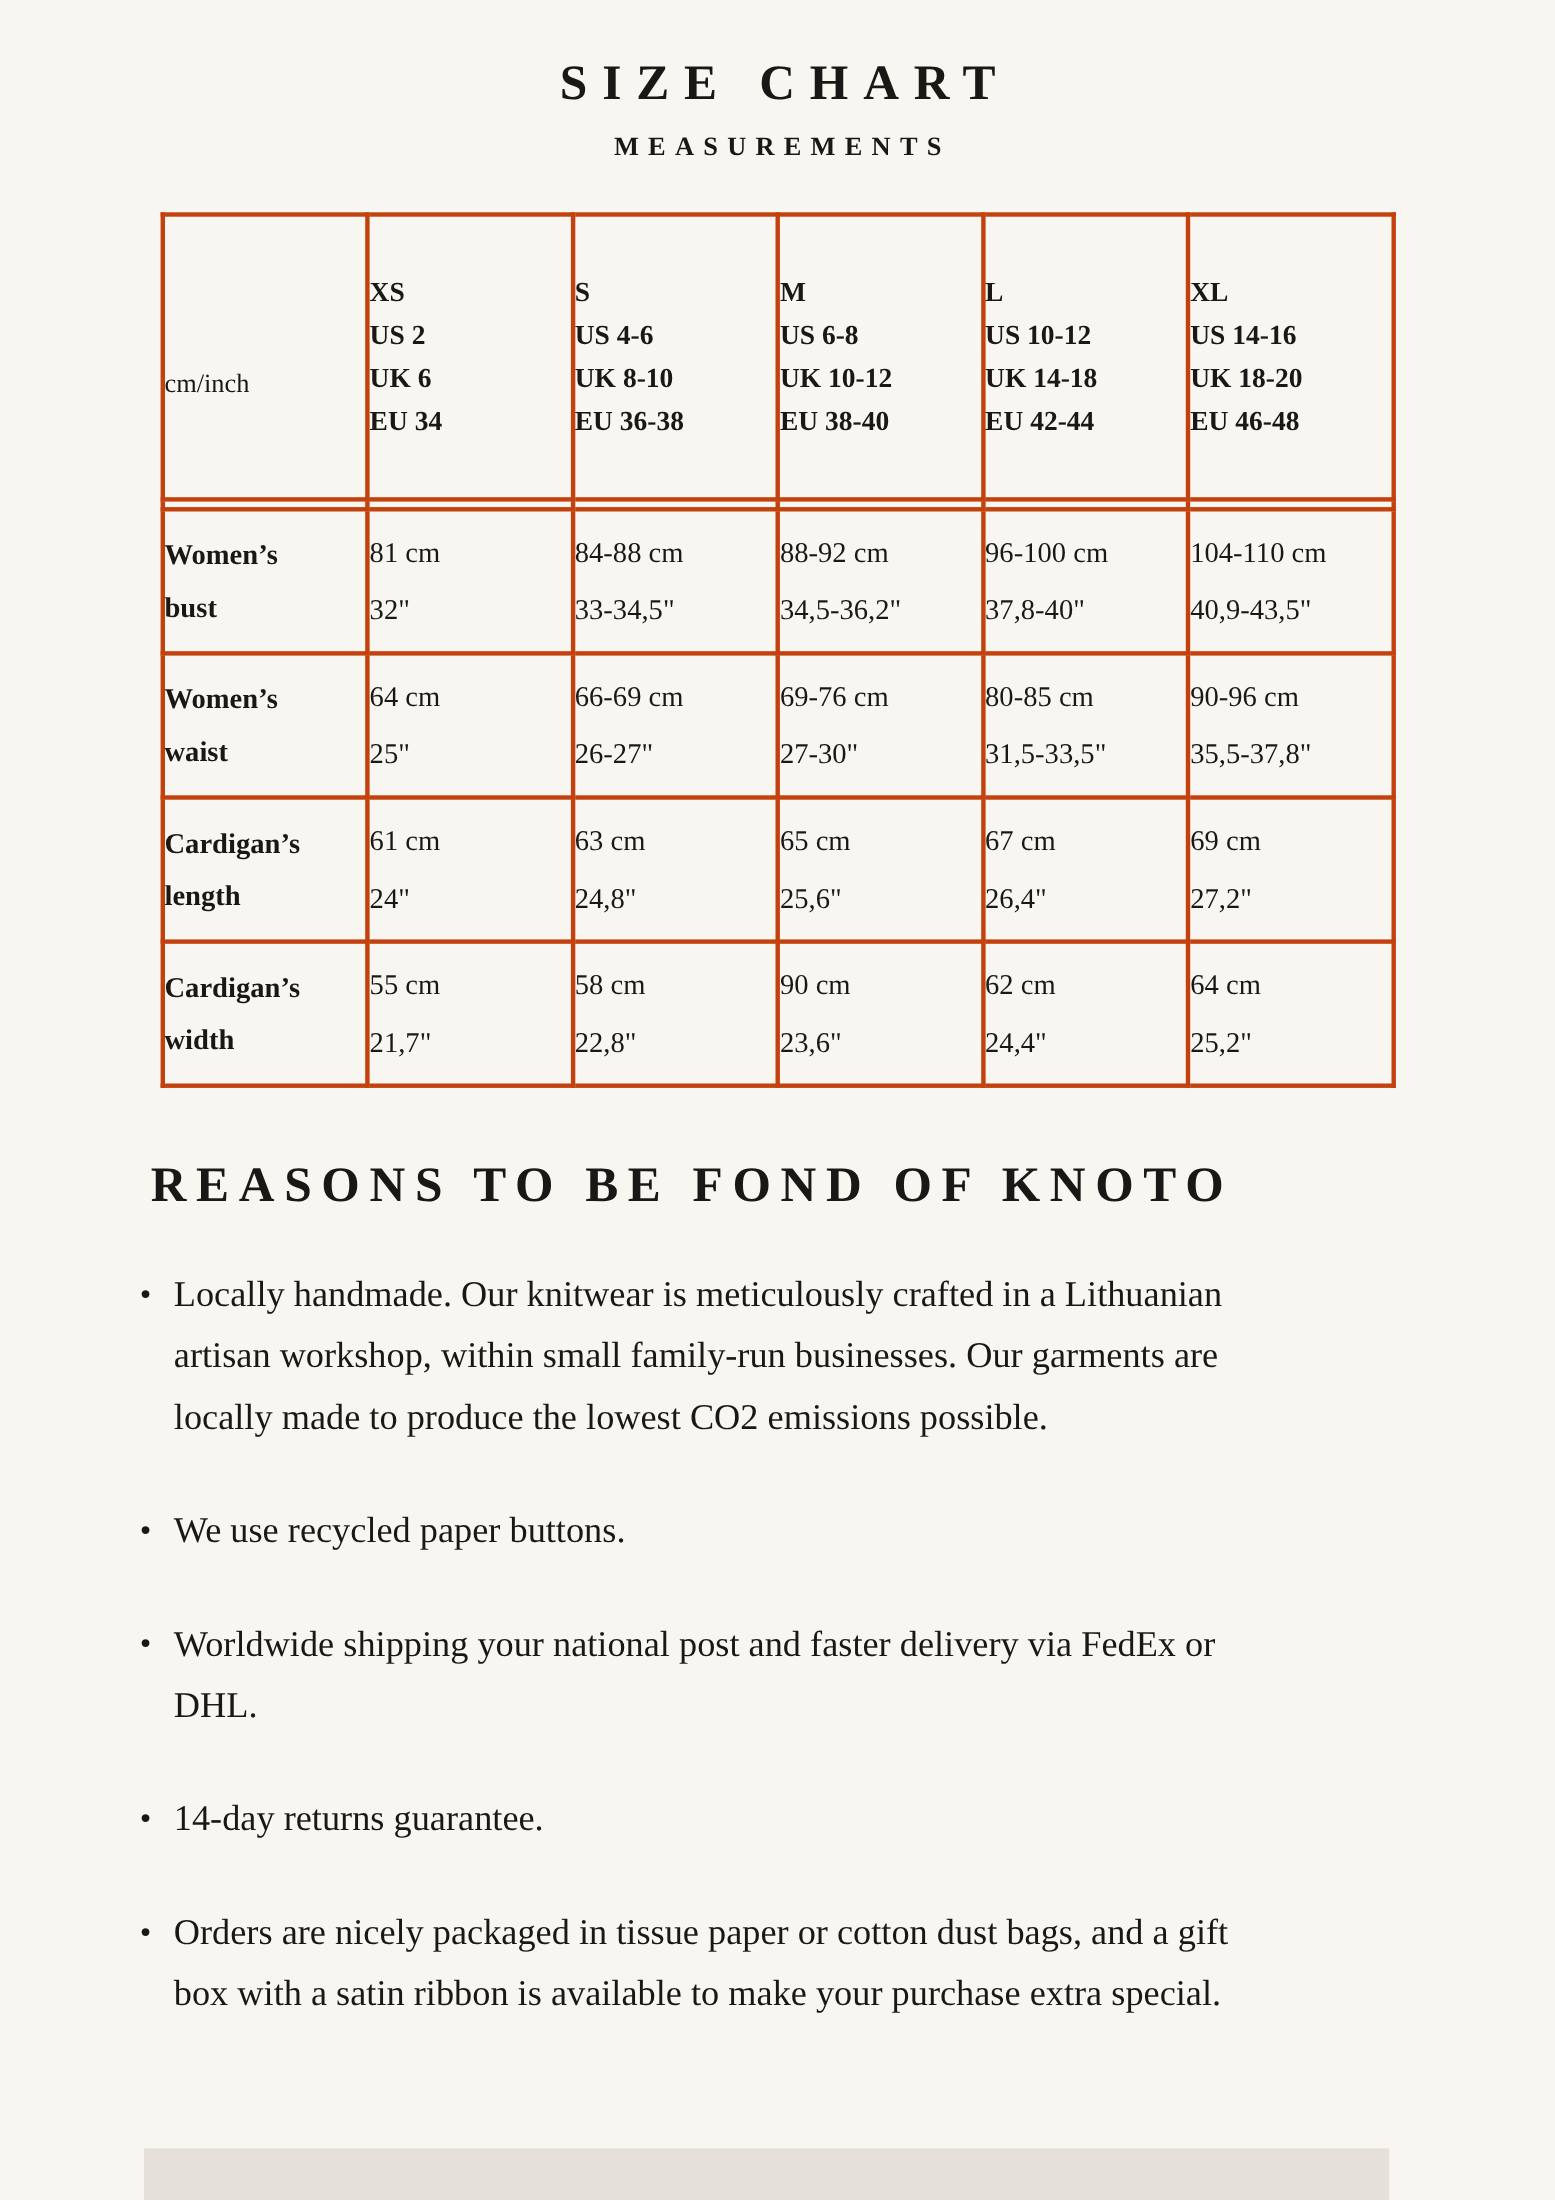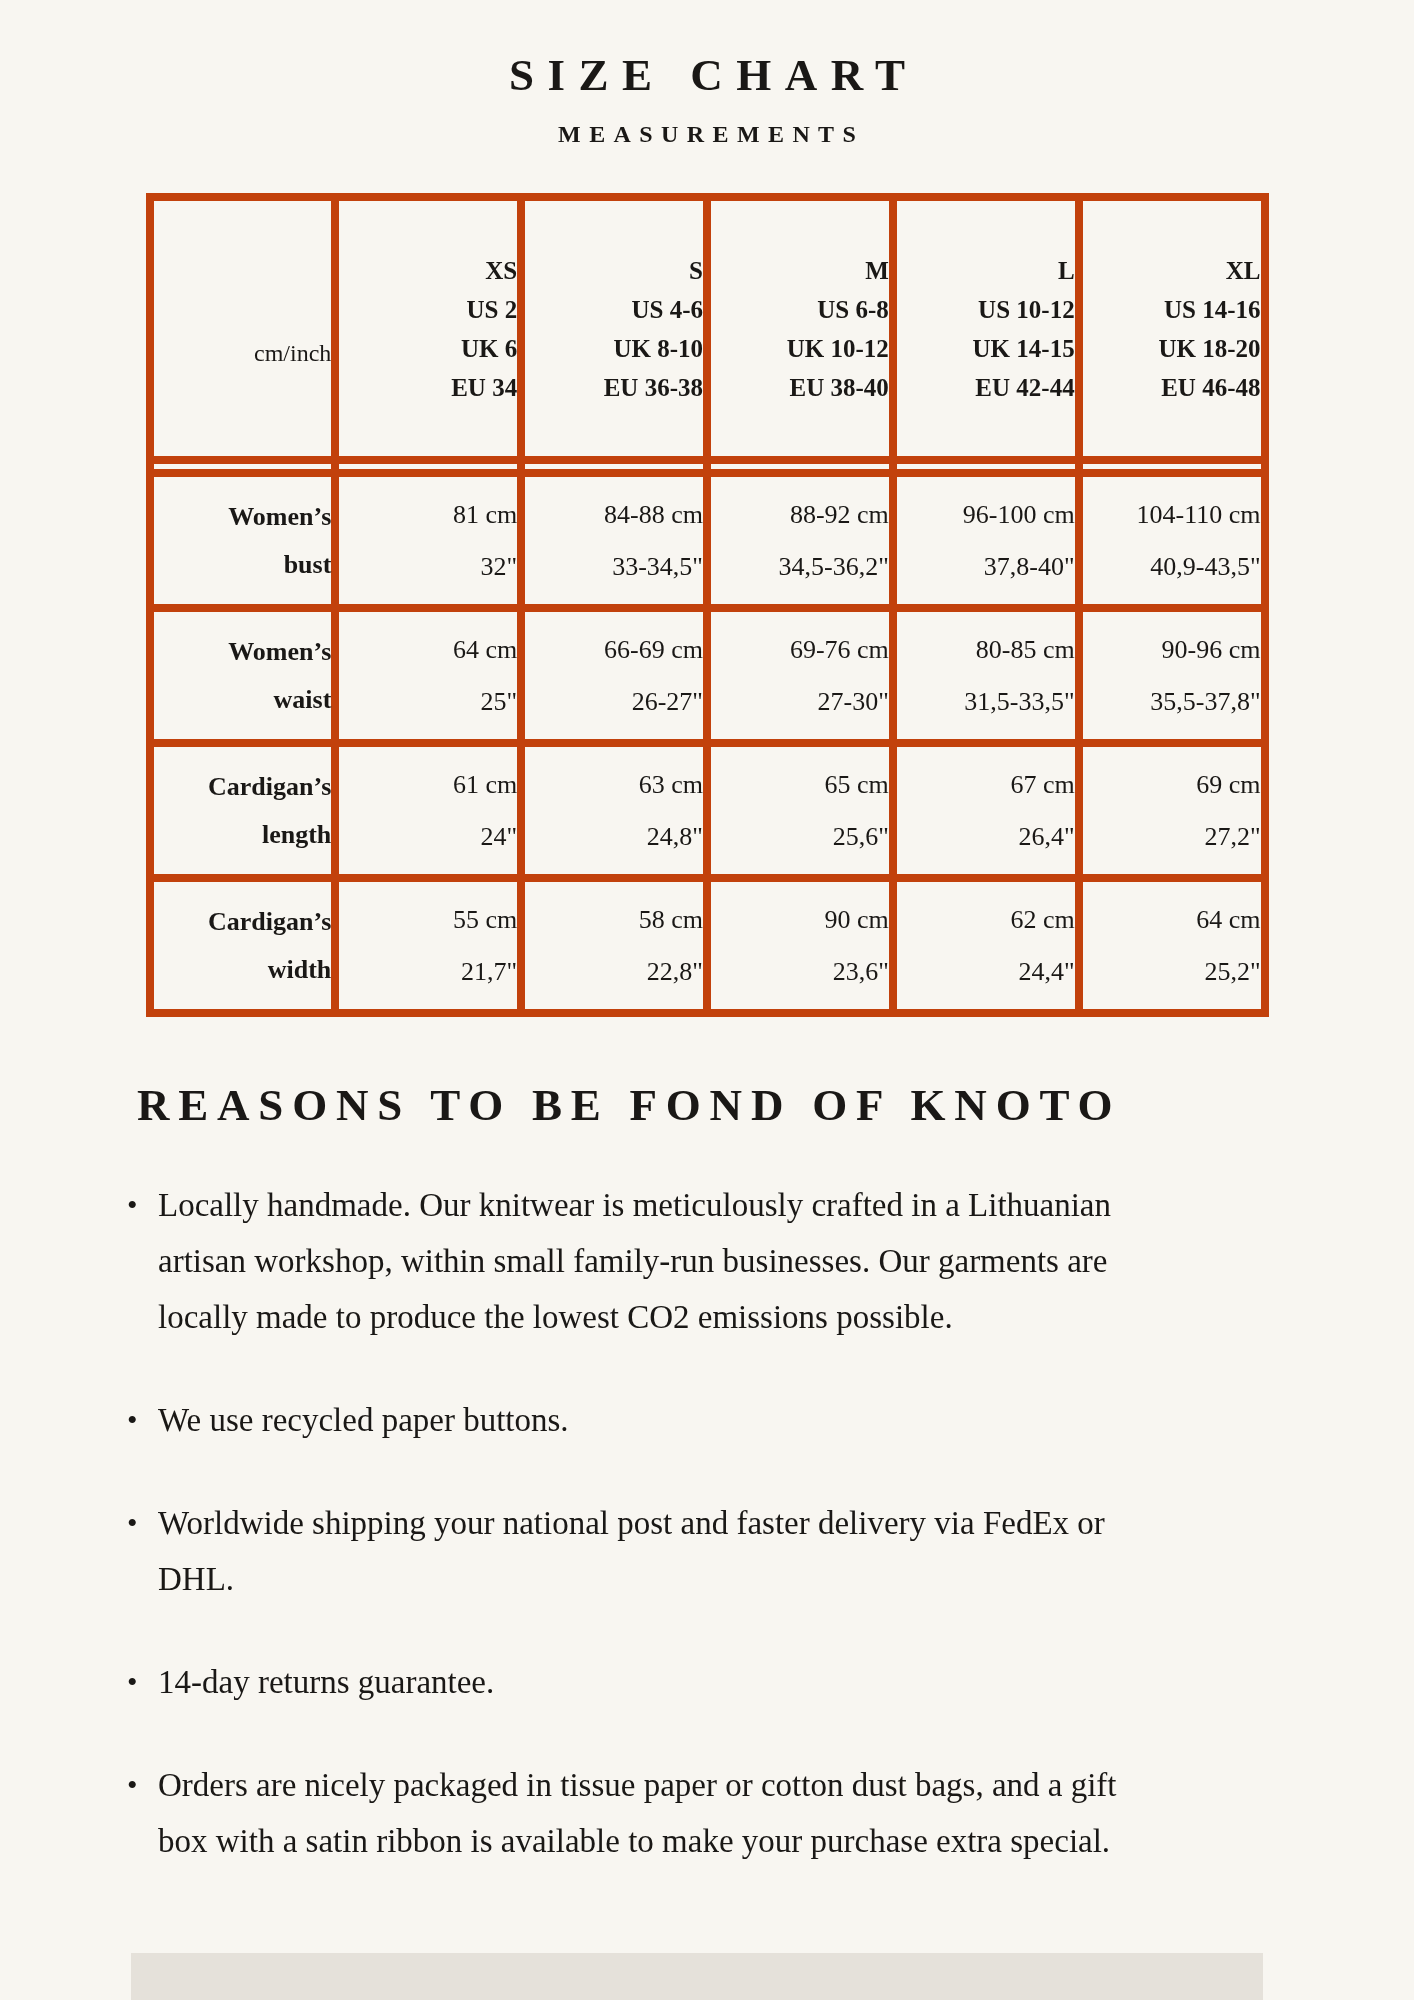--- a/index.html
+++ b/index.html
@@ -30,22 +30,22 @@
     letter-spacing: 0.35em;
     text-indent: 0.35em;
   }
   table.size-table {
     margin: 45px auto 0 auto;
     width: 1123px;
     table-layout: fixed;
     border-collapse: collapse;
   }
   .size-table td {
-    border: 8px solid #c2410c;
-    text-align: right;
+    border: 4px solid #c2410c;
+    text-align: left;
     vertical-align: middle;
     padding: 0;
     font-size: 26px;
   }
   .size-table tr.head-row td { height: 205px; }
   .size-table tr.gap-row td { height: 5px; }
   .size-table tr.body-row td { height: 127px; }
   .size-table td.head { font-weight: bold; font-size: 25px; line-height: 39px; }
   .size-table td.corner { font-size: 24px; padding-top: 50px; }
   .size-table td.rowlabel { font-weight: bold; line-height: 48px; }
@@ -111,21 +111,21 @@
         </td>
         <td class="head">
           <div>M</div>
           <div>US 6-8</div>
           <div>UK 10-12</div>
           <div>EU 38-40</div>
         </td>
         <td class="head">
           <div>L</div>
           <div>US 10-12</div>
-          <div>UK 14-15</div>
+          <div>UK 14-18</div>
           <div>EU 42-44</div>
         </td>
         <td class="head">
           <div>XL</div>
           <div>US 14-16</div>
           <div>UK 18-20</div>
           <div>EU 46-48</div>
         </td>
       </tr>
 

